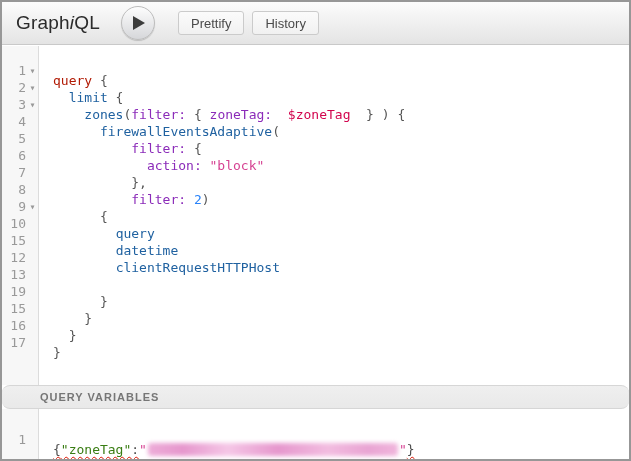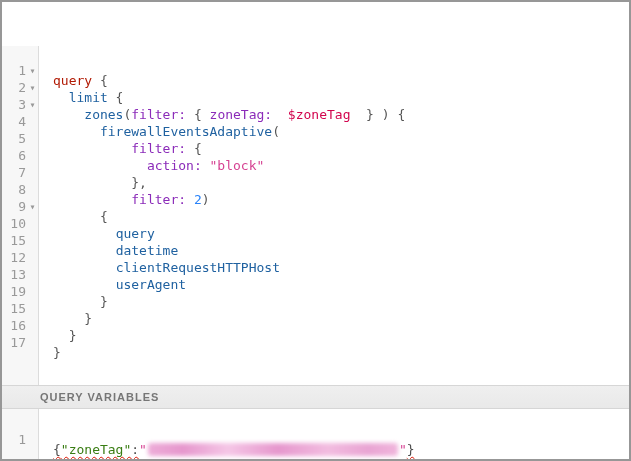--- a/index.html
+++ b/index.html
@@ -72,27 +72,40 @@
     filter:blur(2px);
   }
   
   .var-title {
     position:absolute; top:383px; left:0; right:0; height:24px; box-sizing:border-box;
     background:linear-gradient(#efefef,#e9e9e9);
     border-top:1px solid #d6d6d6; border-bottom:1px solid #d6d6d6;
     line-height:22px; padding-left:38px;
     font-size:11px; font-weight:bold; letter-spacing:1px; color:#767676;
     cursor:row-resize;
+    border-radius:8px;
   }
 </style>
 </head>
 <body>
 
 <div class="app">
 
+  <div class="topbar">
+    <div class="logo">
+      <span>Graph</span><em>i</em><span>QL</span>
+    </div>
+    <button class="execute">
+      <svg width="12" height="14" viewBox="0 0 12 14">
+          <polygon points="0,0 12,7 0,14" fill="#3c3c3c"></polygon>
+        </svg>
+    </button>
+    <button class="tbtn">Prettify</button>
+    <button class="tbtn">History</button>
+  </div>
 
   <div class="pane query-pane">
     <div class="gutter-bg"></div>
     <div class="code-area">
         <div class="line">
           <div class="gut">
             <span class="ln">1</span>
             <span class="fold">▾</span>
           </div>
           <pre><span style="color: rgb(177, 26, 4);">query</span><span style="color: rgb(85, 85, 85);"> {</span></pre>
@@ -172,21 +185,20 @@
             <span class="ln">12</span>
             <span class="fold"></span>
           </div>
           <pre><span style="color: rgb(85, 85, 85);">        </span><span style="color: rgb(31, 97, 160);">clientRequestHTTPHost</span></pre>
         </div>
         <div class="line">
           <div class="gut">
             <span class="ln">13</span>
             <span class="fold"></span>
           </div>
-          <pre><span style="color: rgb(85, 85, 85);">        </span><span style="color: rgb(31, 97, 160);">userAgent</span></pre>
         </div>
         <div class="line">
           <div class="gut">
             <span class="ln">19</span>
             <span class="fold"></span>
           </div>
           <pre><span style="color: rgb(85, 85, 85);">      }</span></pre>
         </div>
         <div class="line">
           <div class="gut">

